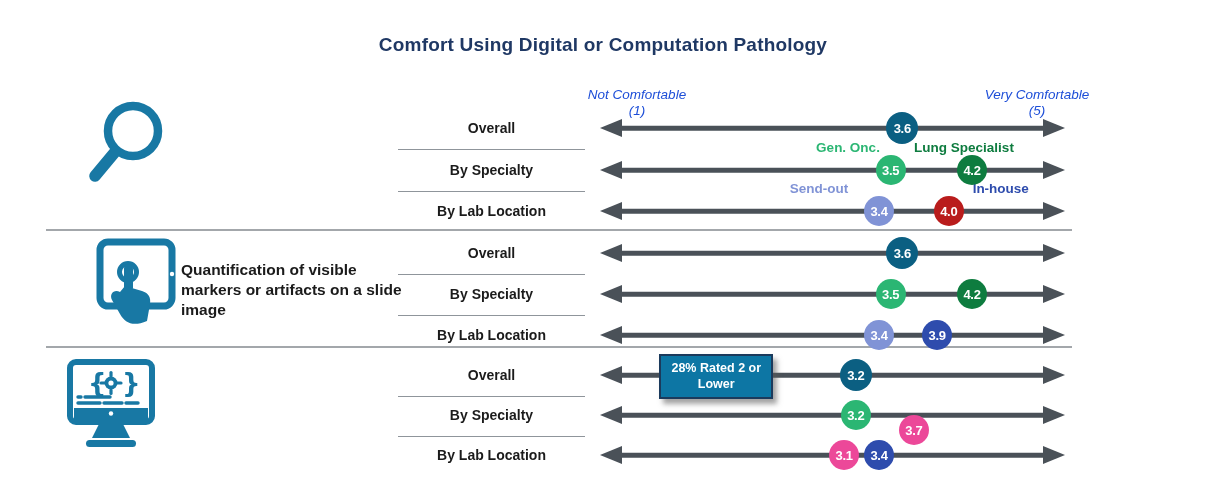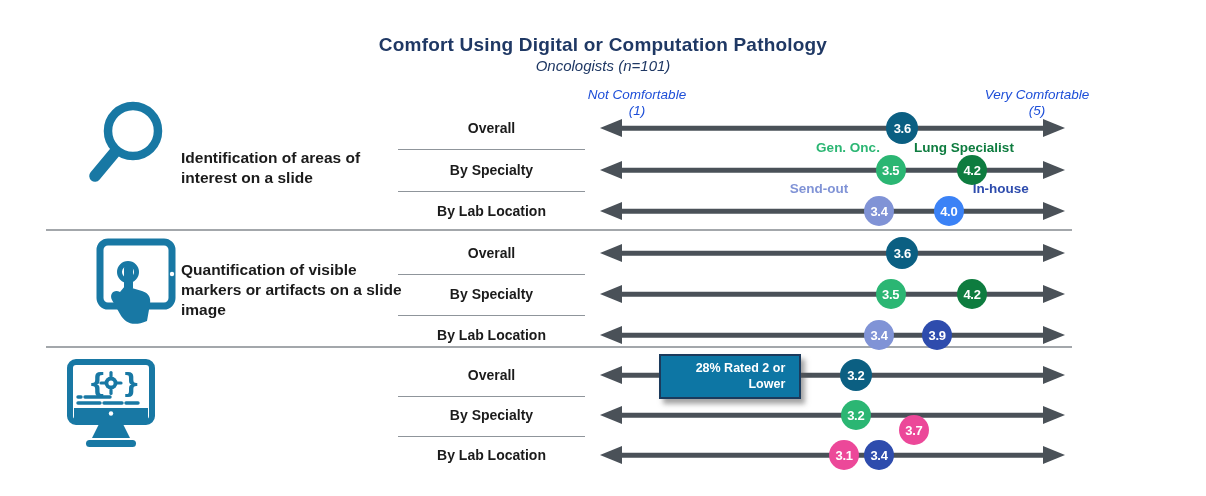--- a/index.html
+++ b/index.html
@@ -39,48 +39,46 @@
   .head-r{right:0;border-left:22px solid #4A5158;}
   .dot{
     position:absolute;border-radius:50%;display:flex;align-items:center;justify-content:center;
     color:#ffffff;font-weight:bold;font-size:13px;z-index:4;letter-spacing:-.3px;
   }
   .dot-label{
     position:absolute;transform:translateX(-50%);white-space:nowrap;
     font-weight:bold;font-size:13.5px;z-index:3;
   }
   .callout{
-    position:absolute;z-index:5;width:110px;padding:5px 14px;text-align:right;
+    position:absolute;z-index:5;width:110px;padding:5px 0;text-align:center;
     background:#0D76A4;border:2px solid #1b3a5c;color:#ffffff;font-weight:bold;
     font-size:12.5px;line-height:1.25;box-shadow:4px 5px 5px rgba(90,90,90,.55);
   }
 </style>
 </head>
 <body>
 
 <div class="canvas" id="canvas">
   <div class="title">Comfort Using Digital or Computation Pathology</div>
-  <div class="subtitle">Oncologists (n=101)</div>
 
   <div class="scale-label scale-left">
     <span>Not Comfortable</span><br>
     <span>(1)</span>
   </div>
   <div class="scale-label scale-right">
     <span>Very Comfortable</span><br>
     <span>(5)</span>
   </div>
 
   <div class="section-sep" style="top:229px;"></div>
   <div class="section-sep" style="top:346px;"></div>
 <div class="section-icon" style="left: 88px; top: 96px;"><svg width="88" height="94" viewBox="0 0 88 94">
     <circle cx="45" cy="35" r="25" fill="none" stroke="#1878A4" stroke-width="8.5"></circle>
     <line x1="27" y1="56" x2="7" y2="80" stroke="#1878A4" stroke-width="11.5" stroke-linecap="round"></line>
       </svg></div>
-    <div class="section-title" style="left: 181px; top: 148px; width: 228px;">Identification of areas of interest on a slide</div>
     <div class="row-label sep" style="left: 398px; top: 107px; width: 187px; height: 42px;">Overall</div>
     <div class="arrow-box" style="left: 600px; top: 107px; width: 465px; height: 42px;">
       <div class="arrow-line"></div>
       <div class="head head-l"></div>
       <div class="head head-r"></div>
       <div class="dot" style="height: 32px; width: 32px; left: 286.25px; top: 5px; background: rgb(11, 95, 130);">3.6</div>
     </div>
     <div class="row-label sep" style="left: 398px; top: 149px; width: 187px; height: 42px;">By Specialty</div>
     <div class="arrow-box" style="left: 600px; top: 149px; width: 465px; height: 42px;">
       <div class="arrow-line"></div>
@@ -91,21 +89,21 @@
       <div class="dot" style="height: 30px; width: 30px; left: 357px; top: 6px; background: rgb(14, 124, 63);">4.2</div>
       <div class="dot-label" style="left: 364px; top: -9px; color: rgb(14, 124, 63);">Lung Specialist</div>
     </div>
     <div class="row-label" style="left: 398px; top: 190px; width: 187px; height: 42px;">By Lab Location</div>
     <div class="arrow-box" style="left: 600px; top: 190px; width: 465px; height: 42px;">
       <div class="arrow-line"></div>
       <div class="head head-l"></div>
       <div class="head head-r"></div>
       <div class="dot" style="height: 30px; width: 30px; left: 264px; top: 6px; background: rgb(128, 147, 214);">3.4</div>
       <div class="dot-label" style="left: 219px; top: -9px; color: rgb(128, 147, 214);">Send-out</div>
-      <div class="dot" style="height: 30px; width: 30px; left: 333.75px; top: 6px; background: #3b82f6;">4.0</div>
+      <div class="dot" style="height: 30px; width: 30px; left: 333.75px; top: 6px; background: #b91c1c;">4.0</div>
       <div class="dot-label" style="left: 400.75px; top: -9px; color: rgb(46, 76, 173);">In-house</div>
     </div>
     <div class="section-icon" style="left: 96px; top: 238px;"><svg width="82" height="92" viewBox="0 0 82 92">
     <rect x="4" y="4" width="72" height="64" rx="8" fill="none" stroke="#1878A4" stroke-width="7"></rect>
     <circle cx="32" cy="34" r="8.5" fill="none" stroke="#1878A4" stroke-width="5"></circle>
     <rect x="28" y="26" width="9" height="28" rx="4.5" fill="#1878A4"></rect>
     <path d="M29 48 l17 5 c7 2 9 7 8 13 l-3 17 c-14 6 -22 2 -27 -7 l-8 -14 c-3 -6 2 -11 8 -8 z" fill="#1878A4"></path>
     <circle cx="76" cy="36" r="2.2" fill="#ffffff"></circle>
       </svg></div>
     <div class="section-title" style="left: 181px; top: 260px; width: 238px;">Quantification of visible markers or artifacts on a slide image</div>

